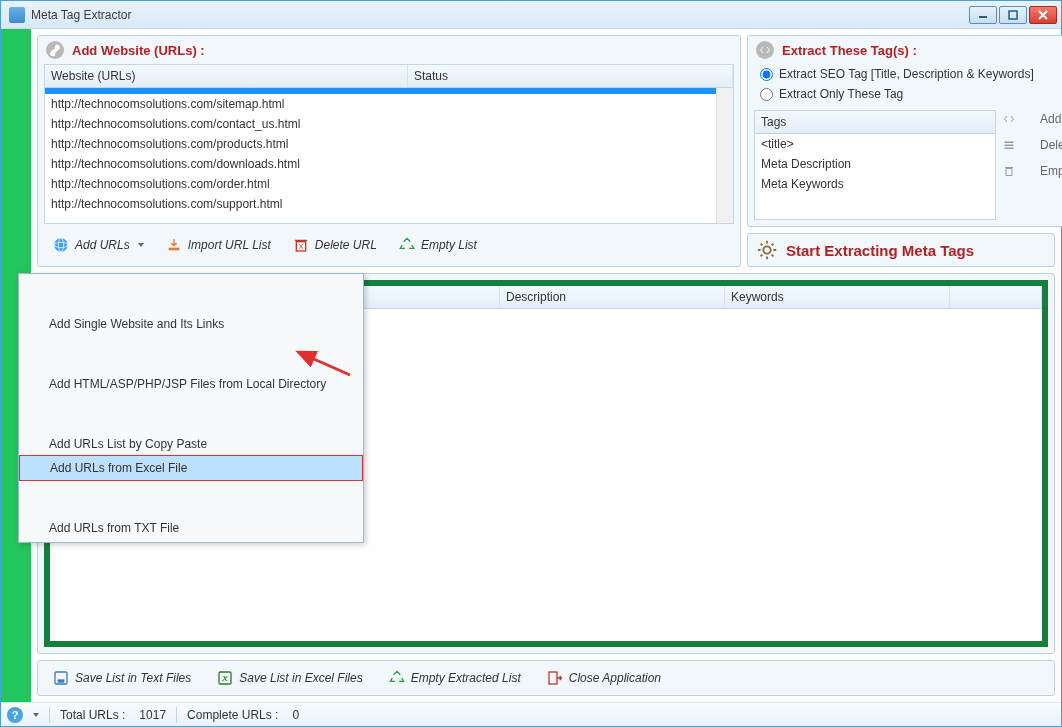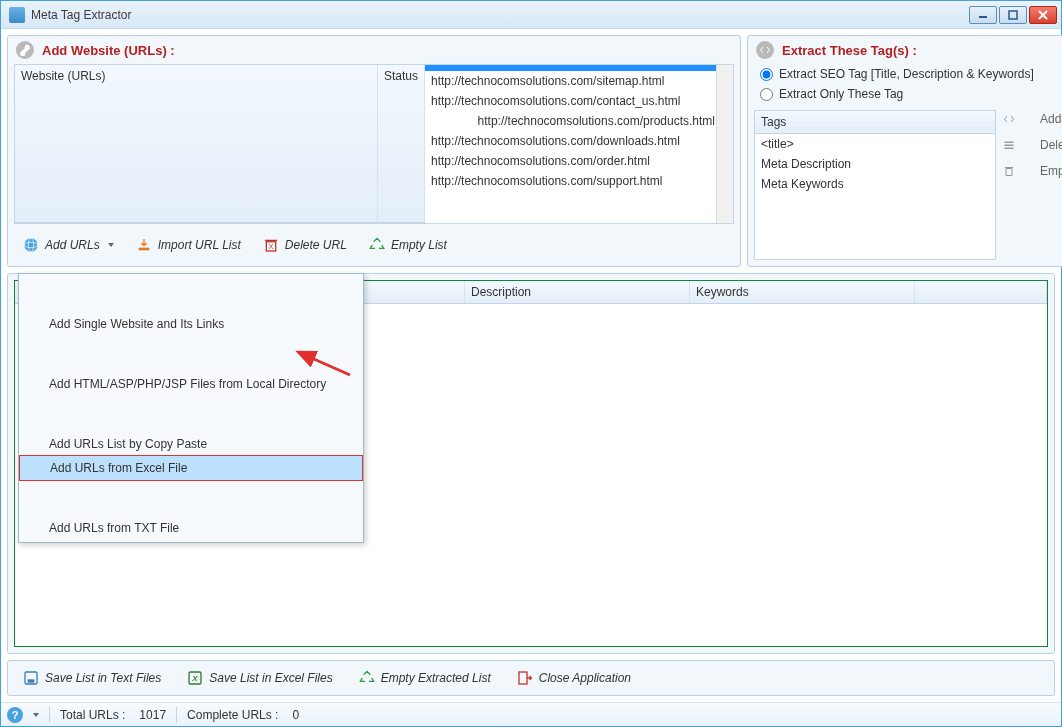--- a/index.html
+++ b/index.html
@@ -8,32 +8,32 @@
 .window { width: 1062px; height: 727px; border: 1px solid #46a0da; background: #22c55e; display: flex; flex-direction: column; }
 
 .titlebar { height: 28px; background: linear-gradient(#eaf3fb,#d7e8f7); border-bottom: 1px solid #c4d9ec; display: flex; align-items: center; padding: 0 4px 0 8px; }
 .titlebar .title { color: #3a3a3a; flex: 1; }
 .titlebar .app-icon { width: 16px; height: 16px; margin-right: 6px; border-radius: 2px; background: linear-gradient(#6ab0e6,#3a8cce); }
 .win-btns { display: flex; gap: 2px; }
 .win-btn { width: 28px; height: 18px; border: 1px solid #5b8fb9; border-radius: 2px; background: linear-gradient(#e7f1fb,#c7ddef); display:flex; align-items:center; justify-content:center; cursor: default; }
 .win-btn.close { background: linear-gradient(#f57b6f,#d9402e); border-color:#a52a1b; color:#fff; }
 .win-btn svg { width:10px; height:10px; }
 
-.content { flex:1; display:flex; flex-direction:column; padding:6px; gap:6px; background:#fff; }
+.content { flex:1; display:flex; flex-direction:column; padding:6px; gap:6px; background:#fff;margin-left:30px; }
 
 .top-row { display:flex; gap:6px; height:232px; }
 .panel { border:1px solid #b8d0e6; border-radius:3px; background:#f2f7fc; display:flex; flex-direction:column; overflow:hidden; }
 .panel-left { flex:1; }
 .panel-right { width:372px; }
 
 .panel-header { height:28px; display:flex; align-items:center; padding:0 8px; gap:8px; }
 .panel-header .hicon { width:18px; height:18px; border-radius:50%; background:#b9b9b9; display:flex; align-items:center; justify-content:center; color:#fff; font-size:11px; font-weight:bold; }
 .panel-header .htext { color:#b22222; font-weight:600; font-size:13px; }
 
-.grid-wrap { margin:0 6px 6px 6px; flex:1; border:1px solid #c3d6e8; background:#fff; display:flex; overflow:hidden; }
+.grid-wrap { margin:0 6px 6px 6px; flex:1; border:1px solid #c3d6e8; background:#fff; display:flex; flex-direction:column; overflow:hidden; }
 .grid-head { display:flex; background:linear-gradient(#f2f8fe,#e4eef8); border-bottom:1px solid #c3d6e8; }
 .grid-head .col { padding:4px 6px; border-right:1px solid #d5e3f0; color:#333; }
 .grid-body { flex:1; overflow-y:auto; position:relative; }
 .grid-row { display:flex; padding:2px 0; }
 .grid-row .cell { padding:1px 6px; overflow:hidden; white-space:nowrap; text-overflow:ellipsis; color:#333; }
 .grid-row.sel { background:#1e90ff; color:#fff; }
 .grid-row.sel .cell { color:#fff; }
 .scroll-strip { position:absolute; right:0; top:0; bottom:0; width:17px; background:#f0f0f0; border-left:1px solid #ddd; }
 
 .url-toolbar { height:30px; margin:0 6px 6px 6px; display:flex; align-items:center; gap:4px; }
@@ -49,21 +49,21 @@
 .tags-grid .titem { padding:3px 6px; color:#333; }
 .tags-btns { width:110px; display:flex; flex-direction:column; gap:12px; padding-top:2px; }
 .tagbtn { display:flex; align-items:center; gap:24px; color:#666; cursor:default; }
 .tagbtn .ti { width:14px; height:14px; display:flex; align-items:center; justify-content:center; }
 
 .start-bar { height:34px; border:1px solid #b8d0e6; border-radius:3px; background:#f2f7fc; display:flex; align-items:center; padding:0 8px; gap:8px; }
 .gear { width:22px; height:22px; }
 .start-text { color:#b22222; font-weight:bold; font-size:15px; }
 
 .mid-panel { flex:1; border:1px solid #b8d0e6; border-radius:3px; background:#f2f7fc; display:flex; flex-direction:column; padding:6px; position:relative; }
-.results-grid { flex:1; border:1px solid #15803d; background:#fff; display:flex; flex-direction:column; }
+.results-grid { flex:1; border:6px solid #15803d; background:#fff; display:flex; flex-direction:column; }
 .results-head { display:flex; background:linear-gradient(#f2f8fe,#e4eef8); border-bottom:1px solid #c3d6e8; }
 .results-head .rcol { padding:4px 6px; border-right:1px solid #d5e3f0; color:#333; height:22px; }
 .results-body { flex:1; background:#fff; position:relative; }
 
 .dropdown-menu { position:absolute; left:18px; top:273px; width:346px; background:#f7fafd; border:1px solid #9fb8cf; box-shadow:2px 2px 6px rgba(0,0,0,0.2); z-index:50; padding:2px 0; }
 .dropdown-menu .mitem { padding:5px 30px; color:#333; cursor:default;margin-top:36px; }
 .dropdown-menu .mitem.highlight { background:#bde0ff; border:1px solid #e03030; margin:-1px 0; position:relative; }
 .arrow-annot { position:absolute; left:290px; top:340px; z-index:60; pointer-events:none; }
 
 .bottom-toolbar { height:36px; border:1px solid #b8d0e6; border-radius:3px; background:#f2f7fc; display:flex; align-items:center; padding:0 6px; gap:8px; }
@@ -128,21 +128,21 @@
               </div>
               <div class="grid-row">
                 <div class="cell" style="width: 363px;">http://technocomsolutions.com/sitemap.html</div>
                 <div class="cell" style="flex: 1 1 0%;"></div>
               </div>
               <div class="grid-row">
                 <div class="cell" style="width: 363px;">http://technocomsolutions.com/contact_us.html</div>
                 <div class="cell" style="flex: 1 1 0%;"></div>
               </div>
               <div class="grid-row">
-                <div class="cell" style="width: 363px; text-align: right;">http://technocomsolutions.com/products.html</div>
+                <div class="cell" style="width: 363px;">http://technocomsolutions.com/products.html</div>
                 <div class="cell" style="flex: 1 1 0%;"></div>
               </div>
               <div class="grid-row">
                 <div class="cell" style="width: 363px;">http://technocomsolutions.com/downloads.html</div>
                 <div class="cell" style="flex: 1 1 0%;"></div>
               </div>
               <div class="grid-row">
                 <div class="cell" style="width: 363px;">http://technocomsolutions.com/order.html</div>
                 <div class="cell" style="flex: 1 1 0%;"></div>
               </div>
@@ -248,20 +248,27 @@
                 <span class="ti">
                     <svg width="12" height="12" viewBox="0 0 24 24">
                       <path d="M6 7h12v14H6z M4 5h16" fill="none" stroke="#999" stroke-width="2"></path>
                     </svg>
                   </span>
                 <span>Empty List</span>
               </div>
             </div>
           </div>
         </div>
+        <div class="start-bar">
+          <svg class="gear" viewBox="0 0 24 24">
+              <circle cx="12" cy="12" r="4" fill="none" stroke="#8a6d3b" stroke-width="2"></circle>
+              <path d="M12 2v3M12 19v3M2 12h3M19 12h3M5 5l2 2M17 17l2 2M19 5l-2 2M5 19l2-2" stroke="#8a6d3b" stroke-width="2"></path>
+            </svg>
+          <div class="start-text">Start Extracting Meta Tags</div>
+        </div>
       </div>
 
     </div>
 
     <div class="mid-panel">
       <div class="results-grid">
         <div class="results-head">
           <div class="rcol" style="width:225px">URL</div>
           <div class="rcol" style="width:225px">Title</div>
           <div class="rcol" style="width:225px">Description</div>

